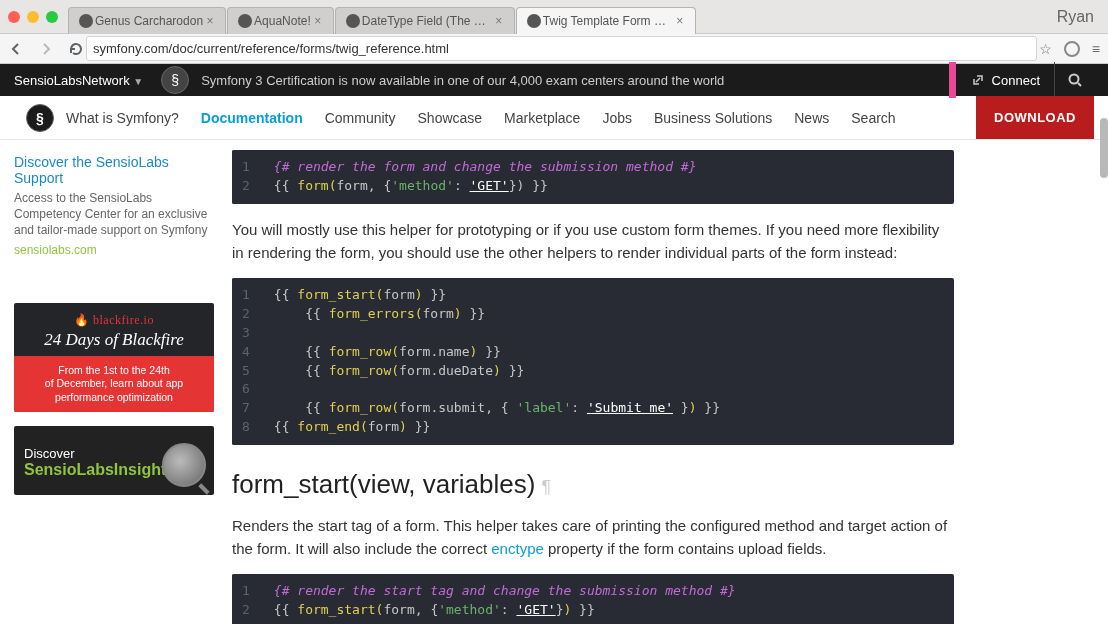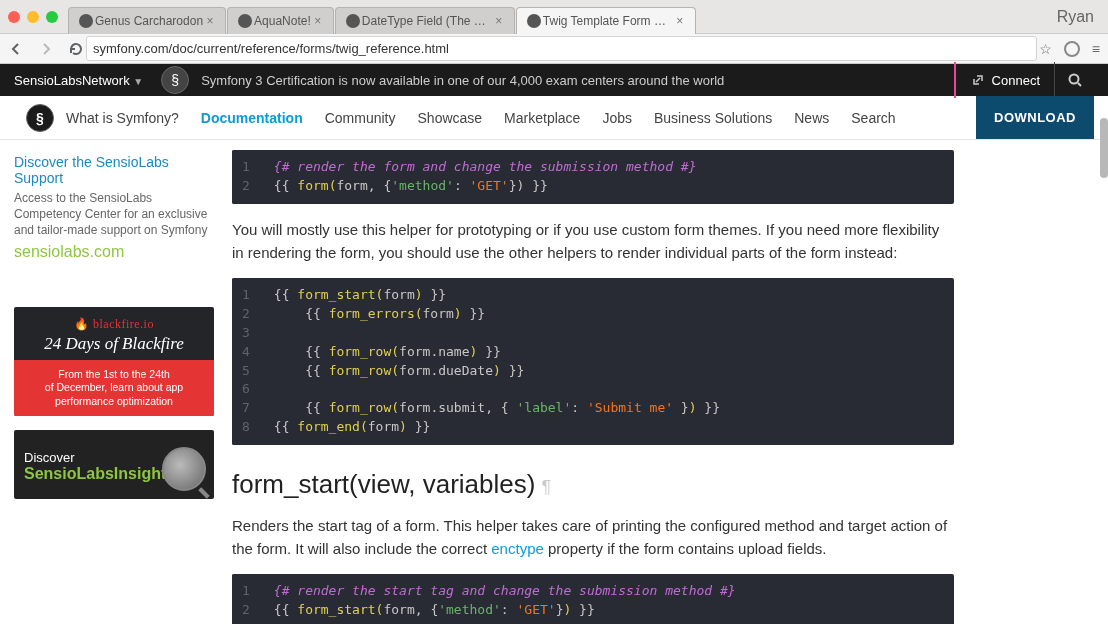--- a/index.html
+++ b/index.html
@@ -23,39 +23,39 @@
 .addr-input { flex: 1; font-size: 13px; color: #333; padding: 4px 6px; border: 1px solid #d6d4d2; border-radius: 3px; background: #fff; }
 .addr-right { display: flex; gap: 12px; align-items: center; color: #6b6b6b; }
 
 
 .sensio-bar { background: #1b1b1b; height: 32px; display: flex; align-items: center; padding: 0 14px; color: #ccc; font-size: 13px; }
 .sensio-brand { color: #fff; font-weight: 600; margin-right: 6px; }
 .sensio-brand span { font-weight: 300; }
 .sf-logo-circ { width: 28px; height: 28px; border-radius: 50%; background: #444; border: 1px solid #666; margin: 0 12px; display: flex; align-items: center; justify-content: center; color: #fff; font-size: 14px; }
 .promo { color: #ccc; }
 .sensio-bar .spacer { flex: 1; }
-.connect-box { display: flex; align-items: center; gap: 6px; color: #fff; border-left: 2px solid #ec4899; padding: 0 14px; height: 36px; }
+.connect-box { display: flex; align-items: center; gap: 6px; color: #fff; border-left: 7px solid #ec4899; padding: 0 14px; height: 36px; }
 .search-box-black { border-left: 1px solid #444; height: 36px; width: 40px; display: flex; align-items: center; justify-content: center; }
 
 
 .sf-nav { background: #fff; height: 44px; display: flex; align-items: center; padding: 0 14px; border-bottom: 1px solid #e5e5e5; }
 .sf-nav .sf-logo-circ { background: #1b1b1b; }
 .nav-links { display: flex; gap: 22px; font-size: 14px; color: #444; align-items: center; }
 .nav-links a { color: #444; text-decoration: none; }
 .nav-links a.active { color: #0b9dd9; font-weight: 600; }
 .sf-nav .spacer { flex: 1; }
-.download-btn { background: #0c4a6e; color: #fff; font-weight: 700; padding: 14px 18px; font-size: 13px; letter-spacing: 0.5px; margin-left: 36px; }
+.download-btn { background: #b91c1c; color: #fff; font-weight: 700; padding: 14px 18px; font-size: 13px; letter-spacing: 0.5px; margin-left: 36px; }
 
 
 .page { display: flex; background: #fff; }
 .sidebar-col { width: 214px; padding: 14px 0 14px 14px; background: #fff; flex-shrink: 0; }
 .sidebox { margin-bottom: 14px; }
 .support-title { color: #1c89c3; font-size: 14px; margin-bottom: 4px; }
 .support-txt { font-size: 12px; color: #666; margin-bottom: 4px; line-height: 1.35; }
-.support-link { color: #8ec63f; font-size: 16px; }
+.support-link { color: #8ec63f; font-size: 12px; }
 
 .ad-blackfire { background: #232528; color: #fff; text-align: center; border-radius: 2px; overflow: hidden; margin-top: 46px; }
 .bf-top { padding: 10px 8px 6px; font-family: Georgia, serif; font-style: italic; }
 .bf-flame { color: #e53434; font-size: 12px; font-style: normal; letter-spacing: 0.5px; }
 .bf-days { font-size: 17px; margin-top: 2px; }
 .bf-bot { background: #e53434; padding: 8px 10px; font-size: 10.5px; line-height: 1.3; }
 
 .ad-insight { background: #222; color: #fff; padding: 20px 10px 10px; position: relative; border-radius: 2px; }
 .insight-disc { color: #fff; font-size: 13px; }
 .insight-brand { font-size: 16px; font-weight: 600; margin-bottom: 6px; }
@@ -67,21 +67,21 @@
 .main-col { flex: 1; padding: 0 100px 20px 18px; max-width: 840px; }
 
 
 .codeblk { background: #282b33; border-radius: 2px; margin: 10px 0; font-family: "Menlo", "Consolas", monospace; font-size: 13px; line-height: 1.45; display: flex; overflow: hidden; position: relative; }
 .gutter { background: #282b33; color: #5c6370; padding: 8px 10px; text-align: right; user-select: none; }
 .code { padding: 8px 14px; white-space: pre; color: #e8e8e8; flex: 1; overflow-x: auto; }
 .c-purple { color: #c26ad6; font-style: italic; }
 .c-fn { color: #e0d050; }
 .c-p { color: #c7c7c7; }
 .c-br { color: #e0d050; }
-.c-str { color: #f97316; }
+.c-str { color: #ffffff; text-decoration: underline; }
 .c-key { color: #6bb36b; }
 
 
 .para { color: #333; font-size: 15px; line-height: 1.55; margin: 14px 0; }
 .h2 { font-size: 26px; font-weight: 400; color: #222; margin: 24px 0 10px; }
 .perma { color: #ccc; font-size: 18px; margin-left: 6px; }
 a.enctype { color: #0b9dd9; text-decoration: none; }
 
 .scrollbar { position: fixed; right: 0; top: 118px; width: 8px; height: 60px; background: #b8b8b8; border-radius: 4px; }
 

